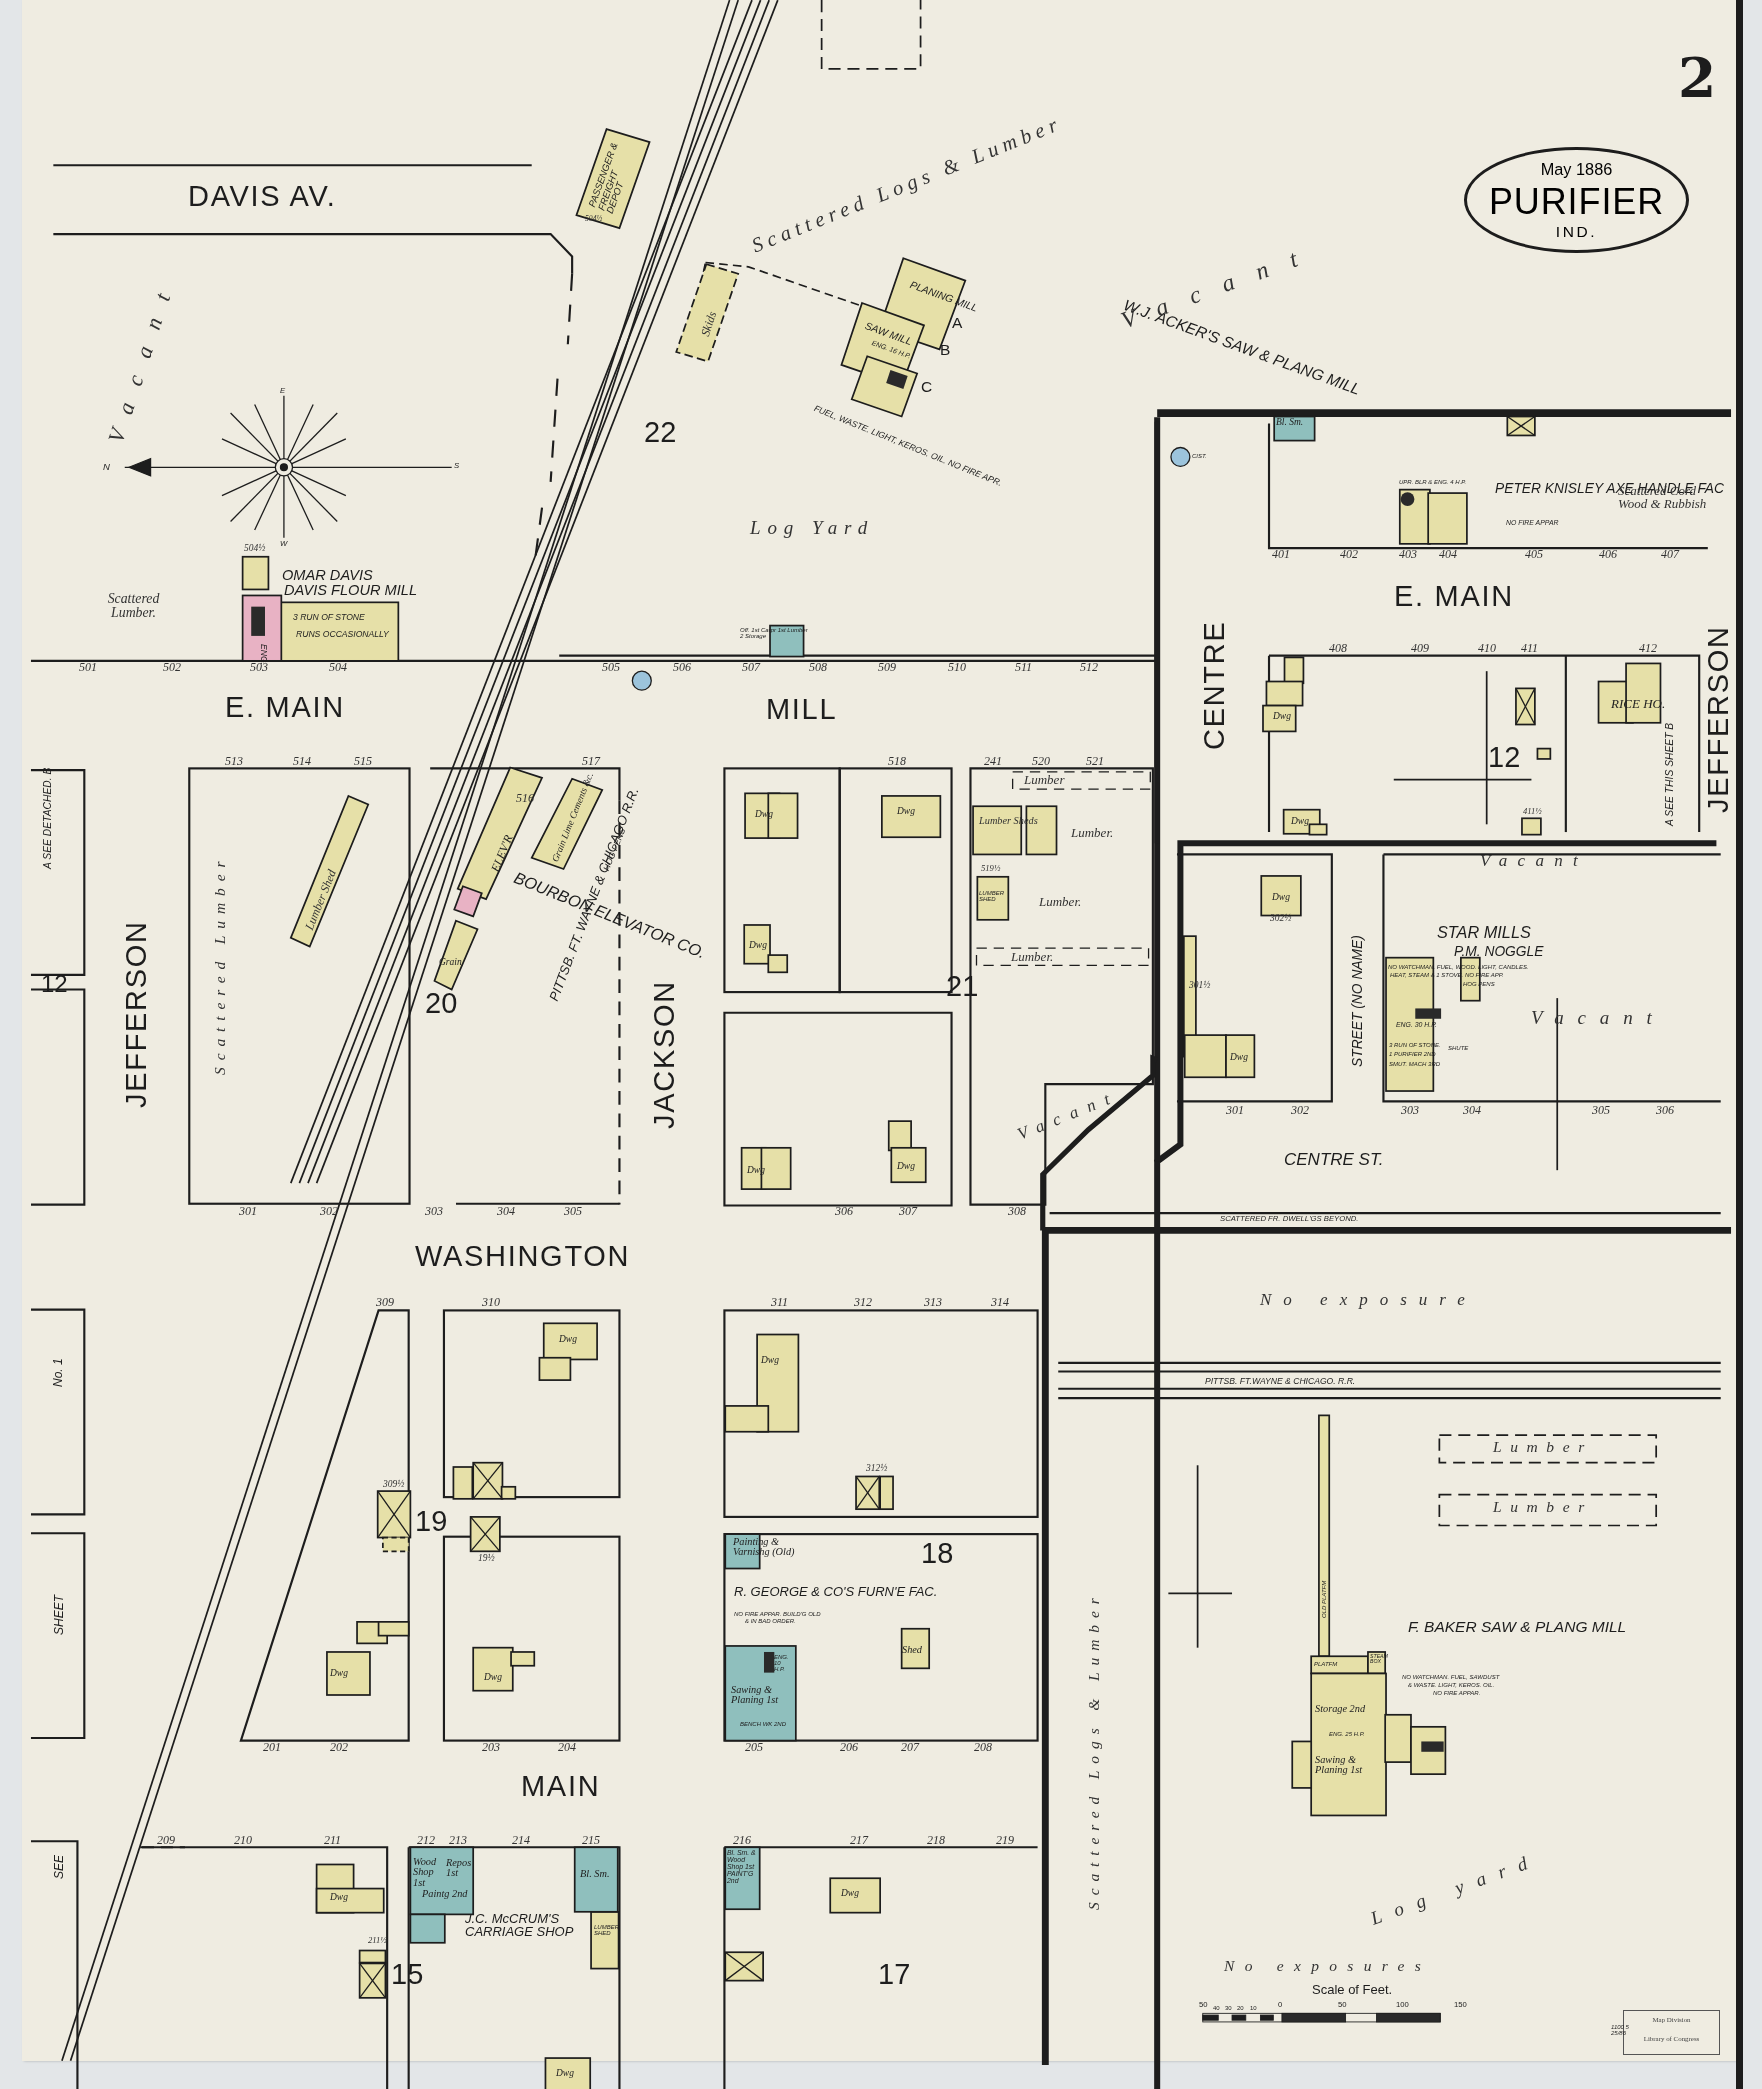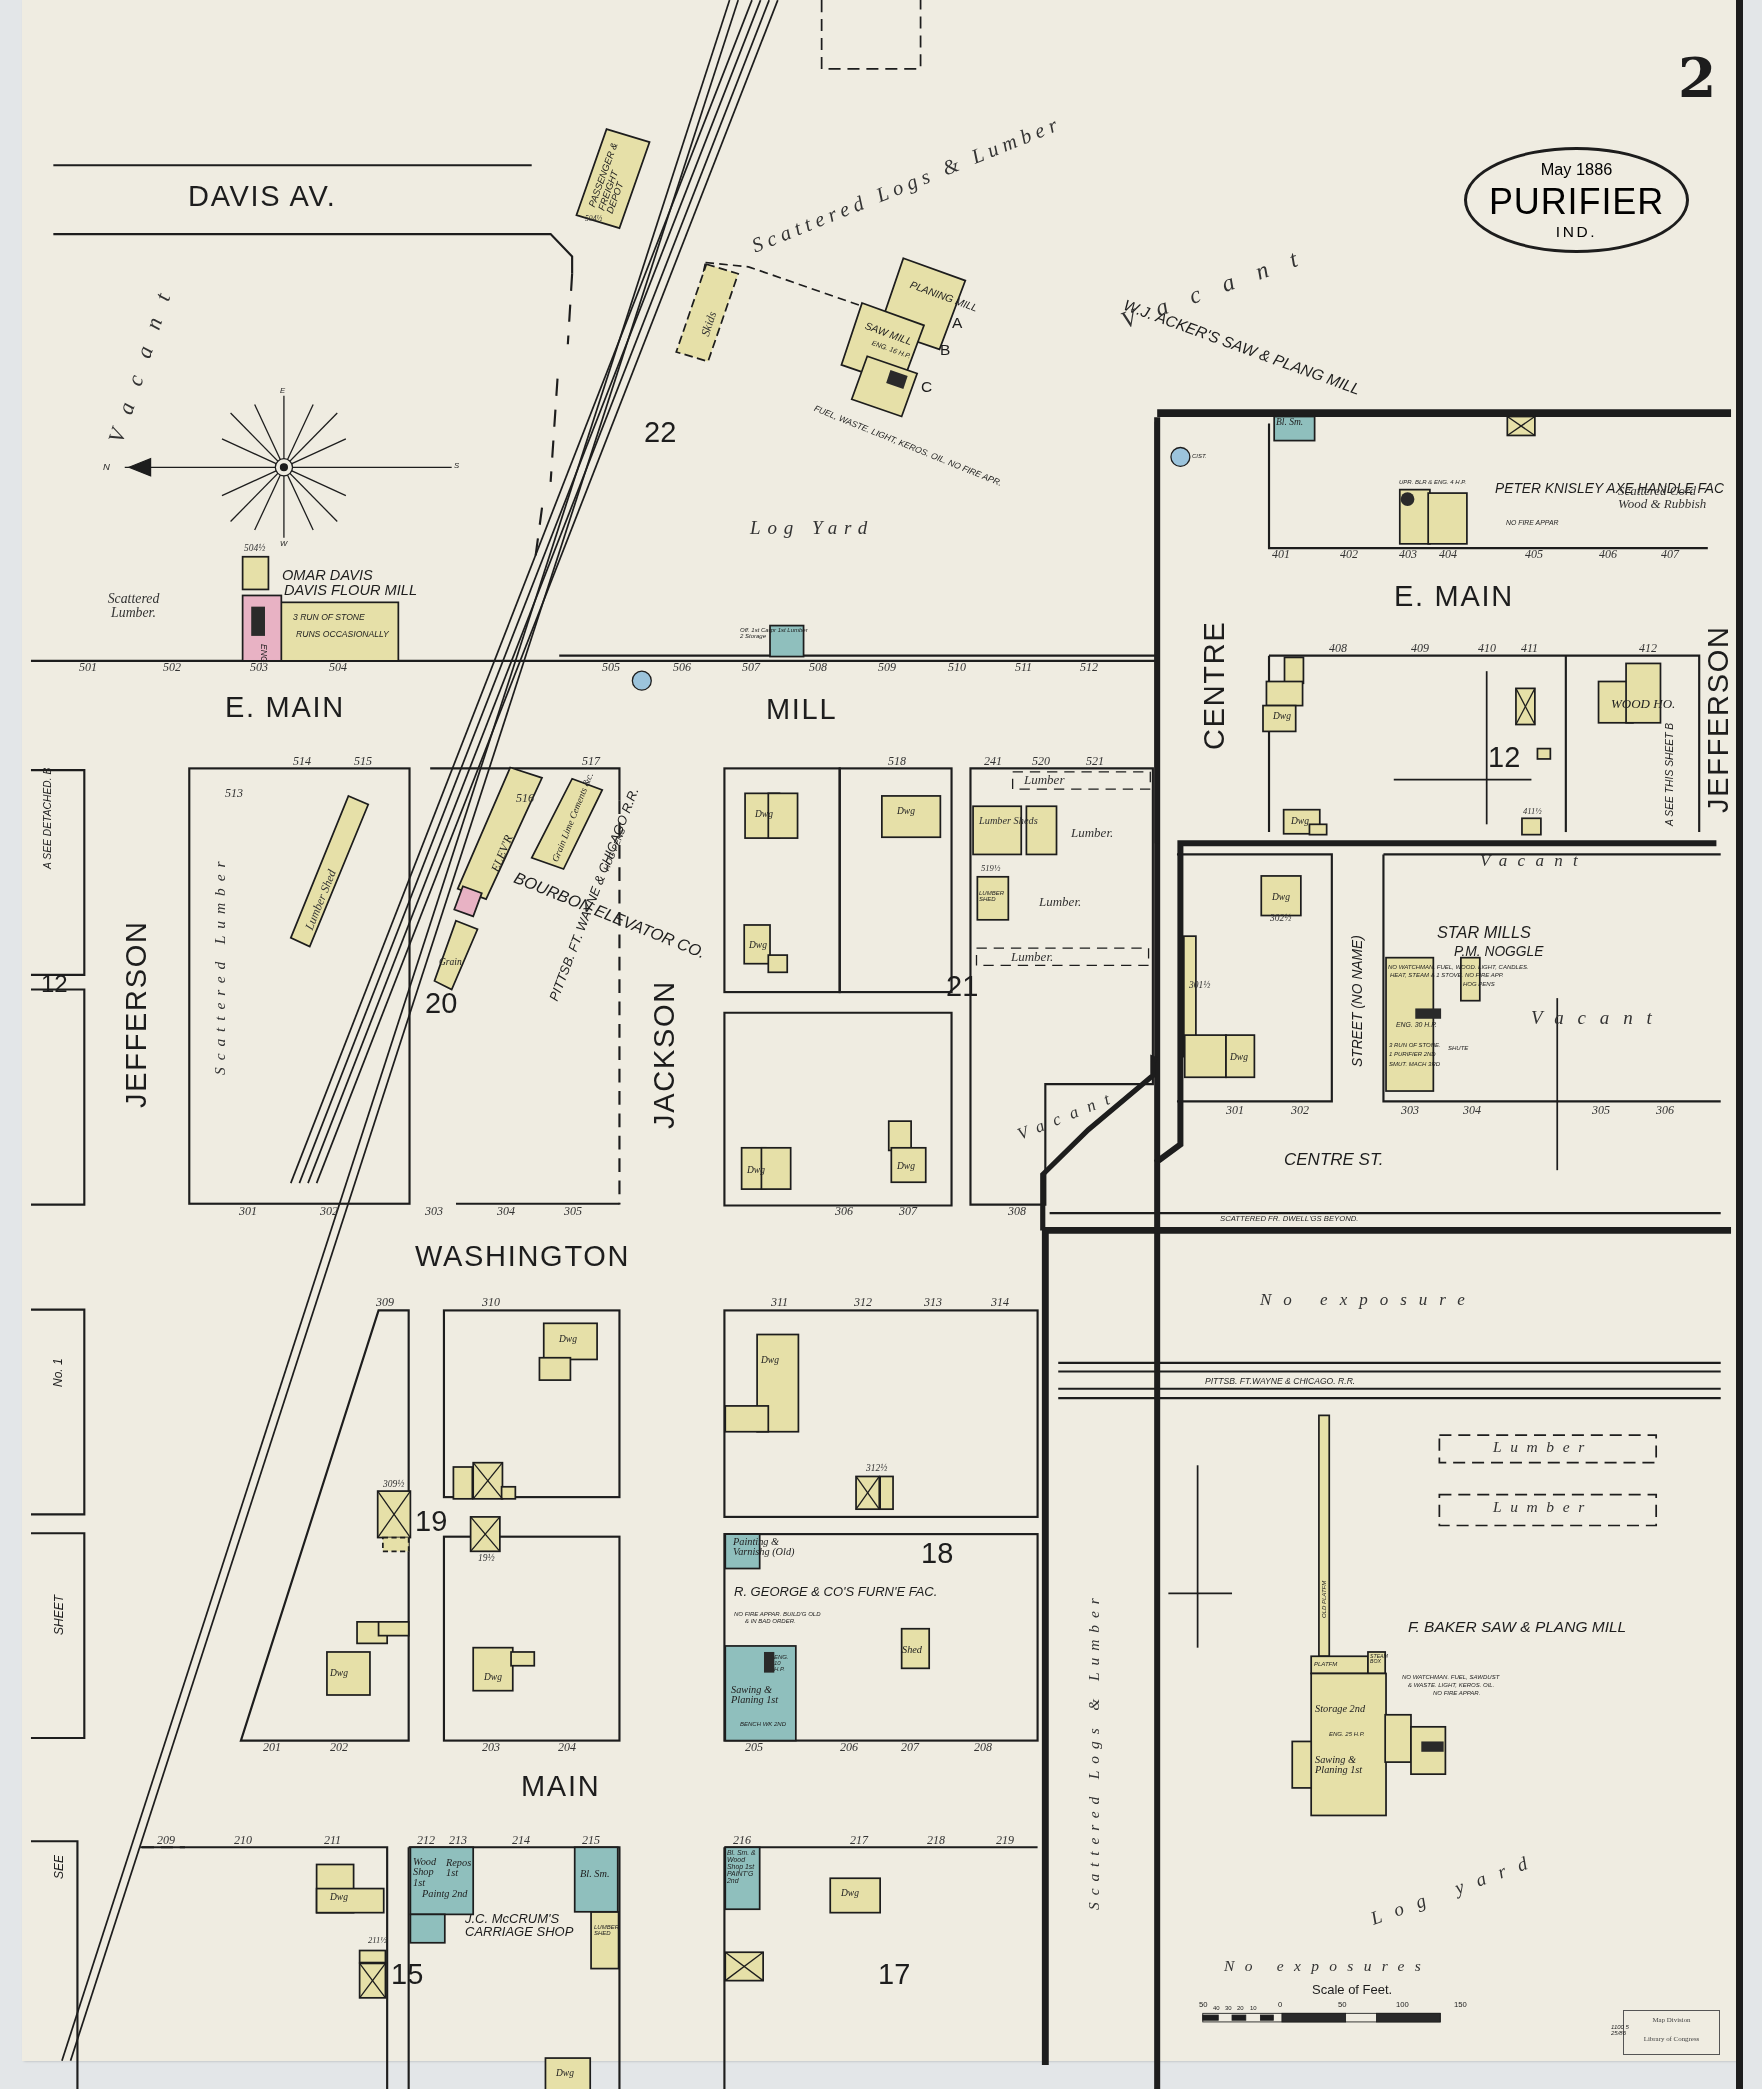--- a/index.html
+++ b/index.html
@@ -386,21 +386,21 @@
 <div class="lbl small" style="left:1402px;top:1674px;font-size:6px;">NO WATCHMAN.  FUEL, SAWDUST</div>
 <div class="lbl small" style="left:1408px;top:1682px;font-size:6px;">&amp; WASTE.   LIGHT, KEROS. OIL.</div>
 <div class="lbl small" style="left:1433px;top:1690px;font-size:6px;">NO FIRE APPAR.</div>
 <div class="lbl bldg-label" style="left:1315px;top:1704px;font-size:10.3px;width:52px;white-space:normal;">Storage 2nd</div>
 <div class="lbl small" style="left:1329px;top:1731px;font-size:6px;">ENG. 25 H.P.</div>
 <div class="lbl bldg-label" style="left:1315px;top:1755px;font-size:10.3px;width:60px;white-space:normal;">Sawing &amp; Planing 1st</div>
 <div class="lbl small" style="left:1314px;top:1661px;font-size:6px;">PLATFM</div>
 <div class="lbl small" style="left:1370px;top:1654px;font-size:5.2px;width:15.5px;white-space:normal;">STEAM BOX</div>
 <div class="lbl small street-v" style="left:1321px;top:1618px;font-size:6px;">OLD PLATFM</div>
 
-<div class="lbl bldg-label" style="left:1611px;top:697px;font-size:13px;">WOOD HO.</div>
+<div class="lbl bldg-label" style="left:1611px;top:697px;font-size:13px;">RICE HO.</div>
 
 <div class="lbl script rot" style="left:749px;top:237px;transform:rotate(-22deg);font-size:20.6px;letter-spacing:5.2px;">Scattered Logs &amp; Lumber</div>
 <div class="lbl script rot" style="left:105px;top:439px;transform:rotate(-72deg);font-size:22.4px;letter-spacing:19px;">Vacant</div>
 <div class="lbl script rot" style="left:1118px;top:310px;transform:rotate(-20deg);font-size:24px;letter-spacing:24px;">Vacant</div>
 <div class="lbl script" style="left:1531px;top:1008px;font-size:19px;letter-spacing:13.8px;">Vacant</div>
 <div class="lbl script" style="left:1480px;top:852px;font-size:17px;letter-spacing:10.3px;">Vacant</div>
 <div class="lbl script rot" style="left:1015px;top:1127px;transform:rotate(-22deg);font-size:17px;letter-spacing:10.3px;">Vacant</div>
 <div class="lbl script" style="left:750px;top:518px;font-size:19px;letter-spacing:6.9px;">Log   Yard</div>
 <div class="lbl script rot" style="left:1368px;top:1910px;transform:rotate(-20deg);font-size:19px;letter-spacing:13.8px;">Log   yard</div>
 <div class="lbl script" style="left:86px;top:592px;font-size:13.8px;width:95px;white-space:normal;text-align:center;">Scattered Lumber.</div>
@@ -453,21 +453,21 @@
 <div class="lbl addr" style="left:329px;top:661px;">504</div>
 <div class="lbl addr" style="left:244px;top:544px;font-size:9.5px;">504½</div>
 <div class="lbl addr" style="left:602px;top:661px;">505</div>
 <div class="lbl addr" style="left:673px;top:661px;">506</div>
 <div class="lbl addr" style="left:742px;top:661px;">507</div>
 <div class="lbl addr" style="left:809px;top:661px;">508</div>
 <div class="lbl addr" style="left:878px;top:661px;">509</div>
 <div class="lbl addr" style="left:948px;top:661px;">510</div>
 <div class="lbl addr" style="left:1015px;top:661px;">511</div>
 <div class="lbl addr" style="left:1080px;top:661px;">512</div>
-<div class="lbl addr" style="left:225px;top:787px;text-align:right;">513</div>
+<div class="lbl addr" style="left:225px;top:755px;text-align:right;">513</div>
 <div class="lbl addr" style="left:293px;top:755px;">514</div>
 <div class="lbl addr" style="left:354px;top:755px;">515</div>
 <div class="lbl addr" style="left:516px;top:755px;margin-top:37px;">516</div>
 <div class="lbl addr" style="left:582px;top:755px;">517</div>
 <div class="lbl addr" style="left:888px;top:755px;">518</div>
 <div class="lbl addr" style="left:984px;top:755px;">241</div>
 <div class="lbl addr" style="left:1032px;top:755px;">520</div>
 <div class="lbl addr" style="left:1086px;top:755px;text-align:right;">521</div>
 <div class="lbl addr" style="left:981px;top:864px;font-size:8.6px;">519½</div>
 <div class="lbl addr" style="left:1272px;top:548px;">401</div>

